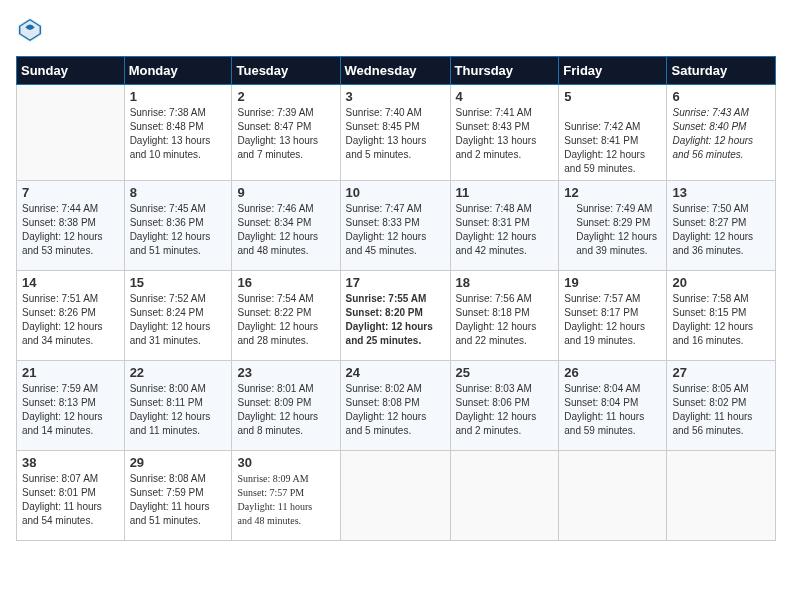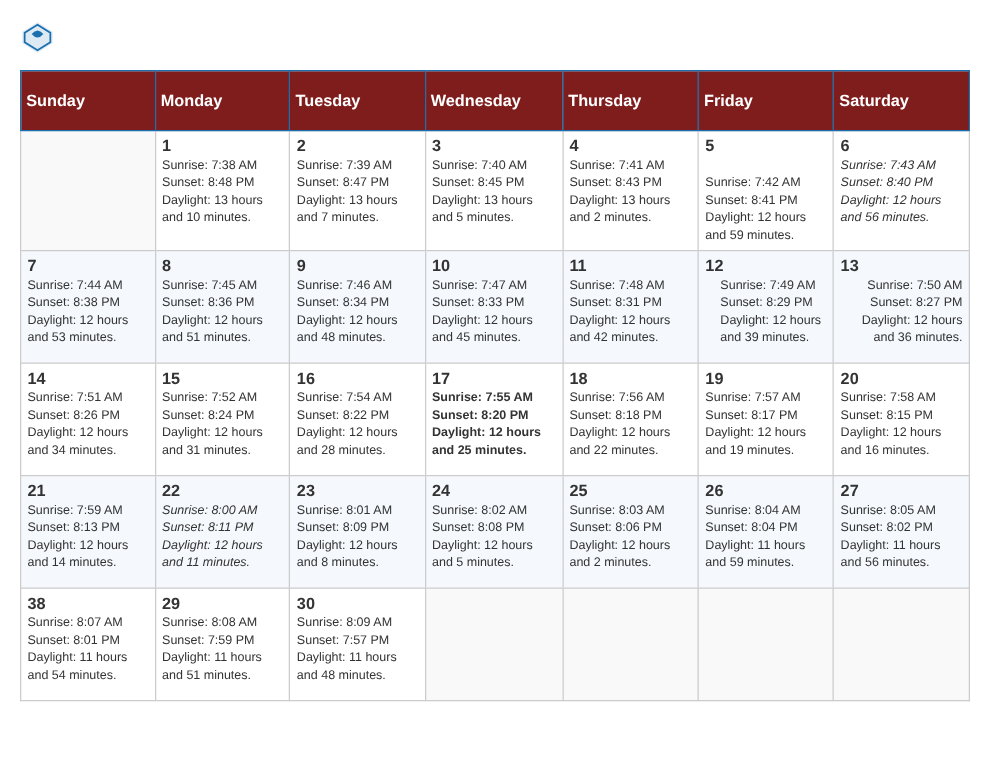--- a/index.html
+++ b/index.html
@@ -36,25 +36,25 @@
     .subtitle {
       font-size: 14px;
       color: #555;
     }
     table {
       width: 100%;
       border-collapse: collapse;
       border: 1px solid #ccc;
     }
     thead tr th {
-      background-color: #7f1d1d;
+      background-color: #0f172a;
       color: #fff;
       font-size: 13px;
       font-weight: bold;
-      padding: 16px 4px;
+      padding: 6px 4px;
       text-align: left;
       border: 1px solid #1a6faf;
     }
     tbody tr td {
       vertical-align: top;
       border: 1px solid #ccc;
       padding: 4px 5px;
       font-size: 10.5px;
       color: #333;
       height: 90px;
@@ -198,21 +198,21 @@
         </td>
         <td>
           <span class="day-num">12</span>
           <div class="day-info" style="white-space: pre-line; margin-left: 12px;">Sunrise: 7:49 AM
 Sunset: 8:29 PM
 Daylight: 12 hours
 and 39 minutes.</div>
         </td>
         <td>
           <span class="day-num">13</span>
-          <div class="day-info" style="white-space: pre-line; text-align: right;">Sunrise: 7:50 AM
+          <div class="day-info" style="white-space: pre-line;">Sunrise: 7:50 AM
 Sunset: 8:27 PM
 Daylight: 12 hours
 and 36 minutes.</div>
         </td>
       </tr>
       <tr>
         <td>
           <span class="day-num">14</span>
           <div class="day-info" style="white-space: pre-line;">Sunrise: 7:51 AM
 Sunset: 8:26 PM
@@ -265,21 +265,21 @@
       <tr>
         <td>
           <span class="day-num">21</span>
           <div class="day-info" style="white-space: pre-line;">Sunrise: 7:59 AM
 Sunset: 8:13 PM
 Daylight: 12 hours
 and 14 minutes.</div>
         </td>
         <td>
           <span class="day-num">22</span>
-          <div class="day-info" style="white-space: pre-line; font-style: italic;">Sunrise: 8:00 AM
+          <div class="day-info" style="white-space: pre-line;">Sunrise: 8:00 AM
 Sunset: 8:11 PM
 Daylight: 12 hours
 and 11 minutes.</div>
         </td>
         <td>
           <span class="day-num">23</span>
           <div class="day-info" style="white-space: pre-line;">Sunrise: 8:01 AM
 Sunset: 8:09 PM
 Daylight: 12 hours
 and 8 minutes.</div>
@@ -323,21 +323,21 @@
         </td>
         <td>
           <span class="day-num">29</span>
           <div class="day-info" style="white-space: pre-line;">Sunrise: 8:08 AM
 Sunset: 7:59 PM
 Daylight: 11 hours
 and 51 minutes.</div>
         </td>
         <td>
           <span class="day-num">30</span>
-          <div class="day-info" style="white-space: pre-line;">Sunrise: 8:09 AM
+          <div class="day-info" style="white-space: pre-line; font-family: Liberation Serif, serif;">Sunrise: 8:09 AM
 Sunset: 7:57 PM
 Daylight: 11 hours
 and 48 minutes.</div>
         </td>
         <td class="empty-cell"></td>
         <td class="empty-cell"></td>
         <td class="empty-cell"></td>
         <td class="empty-cell"></td>
       </tr>
     </tbody>

